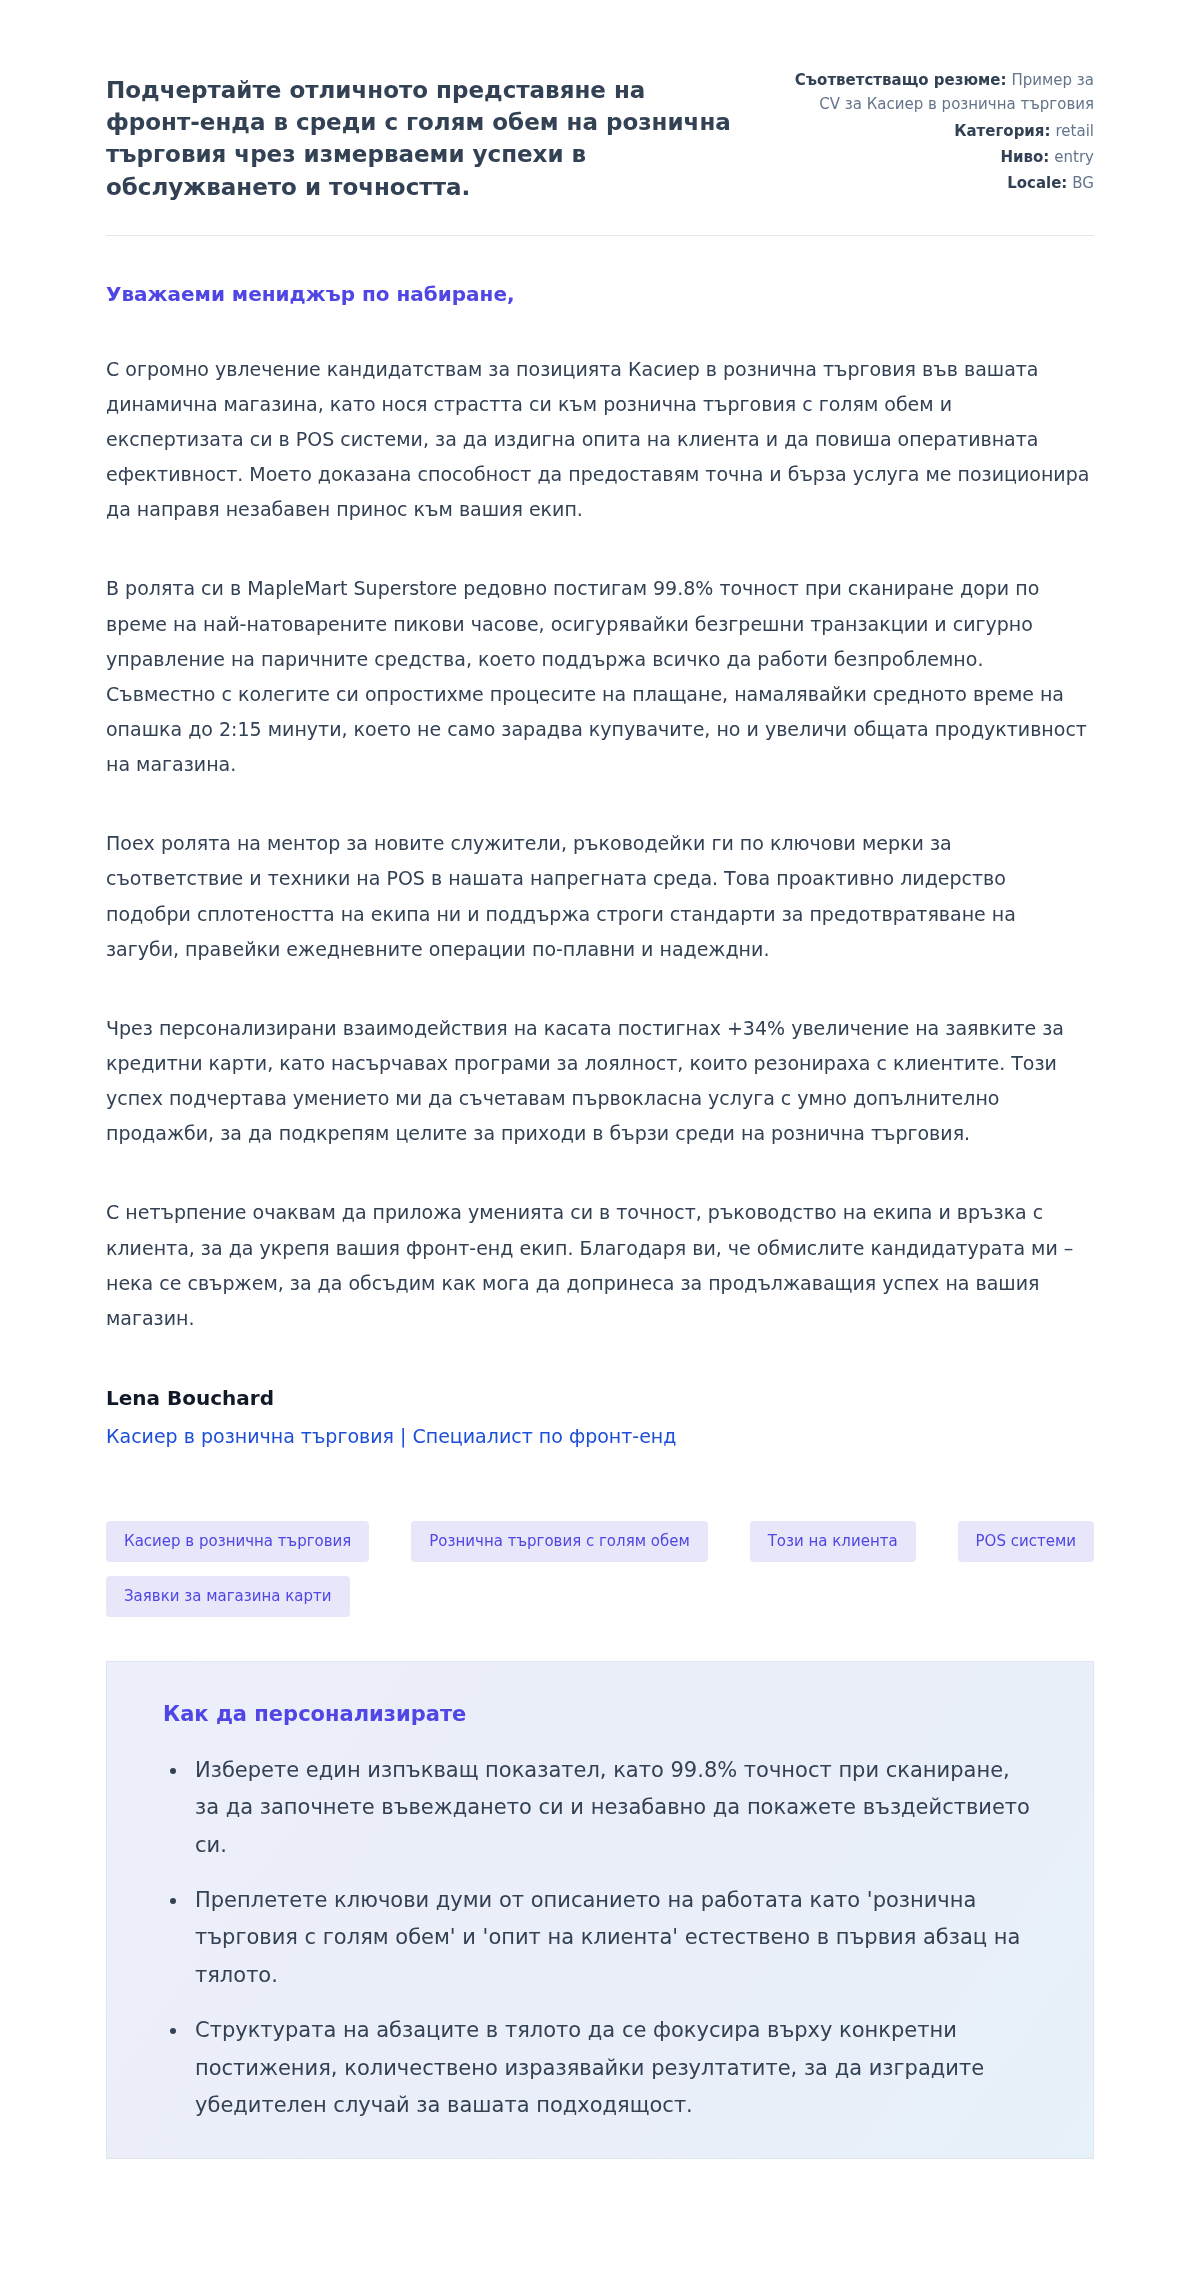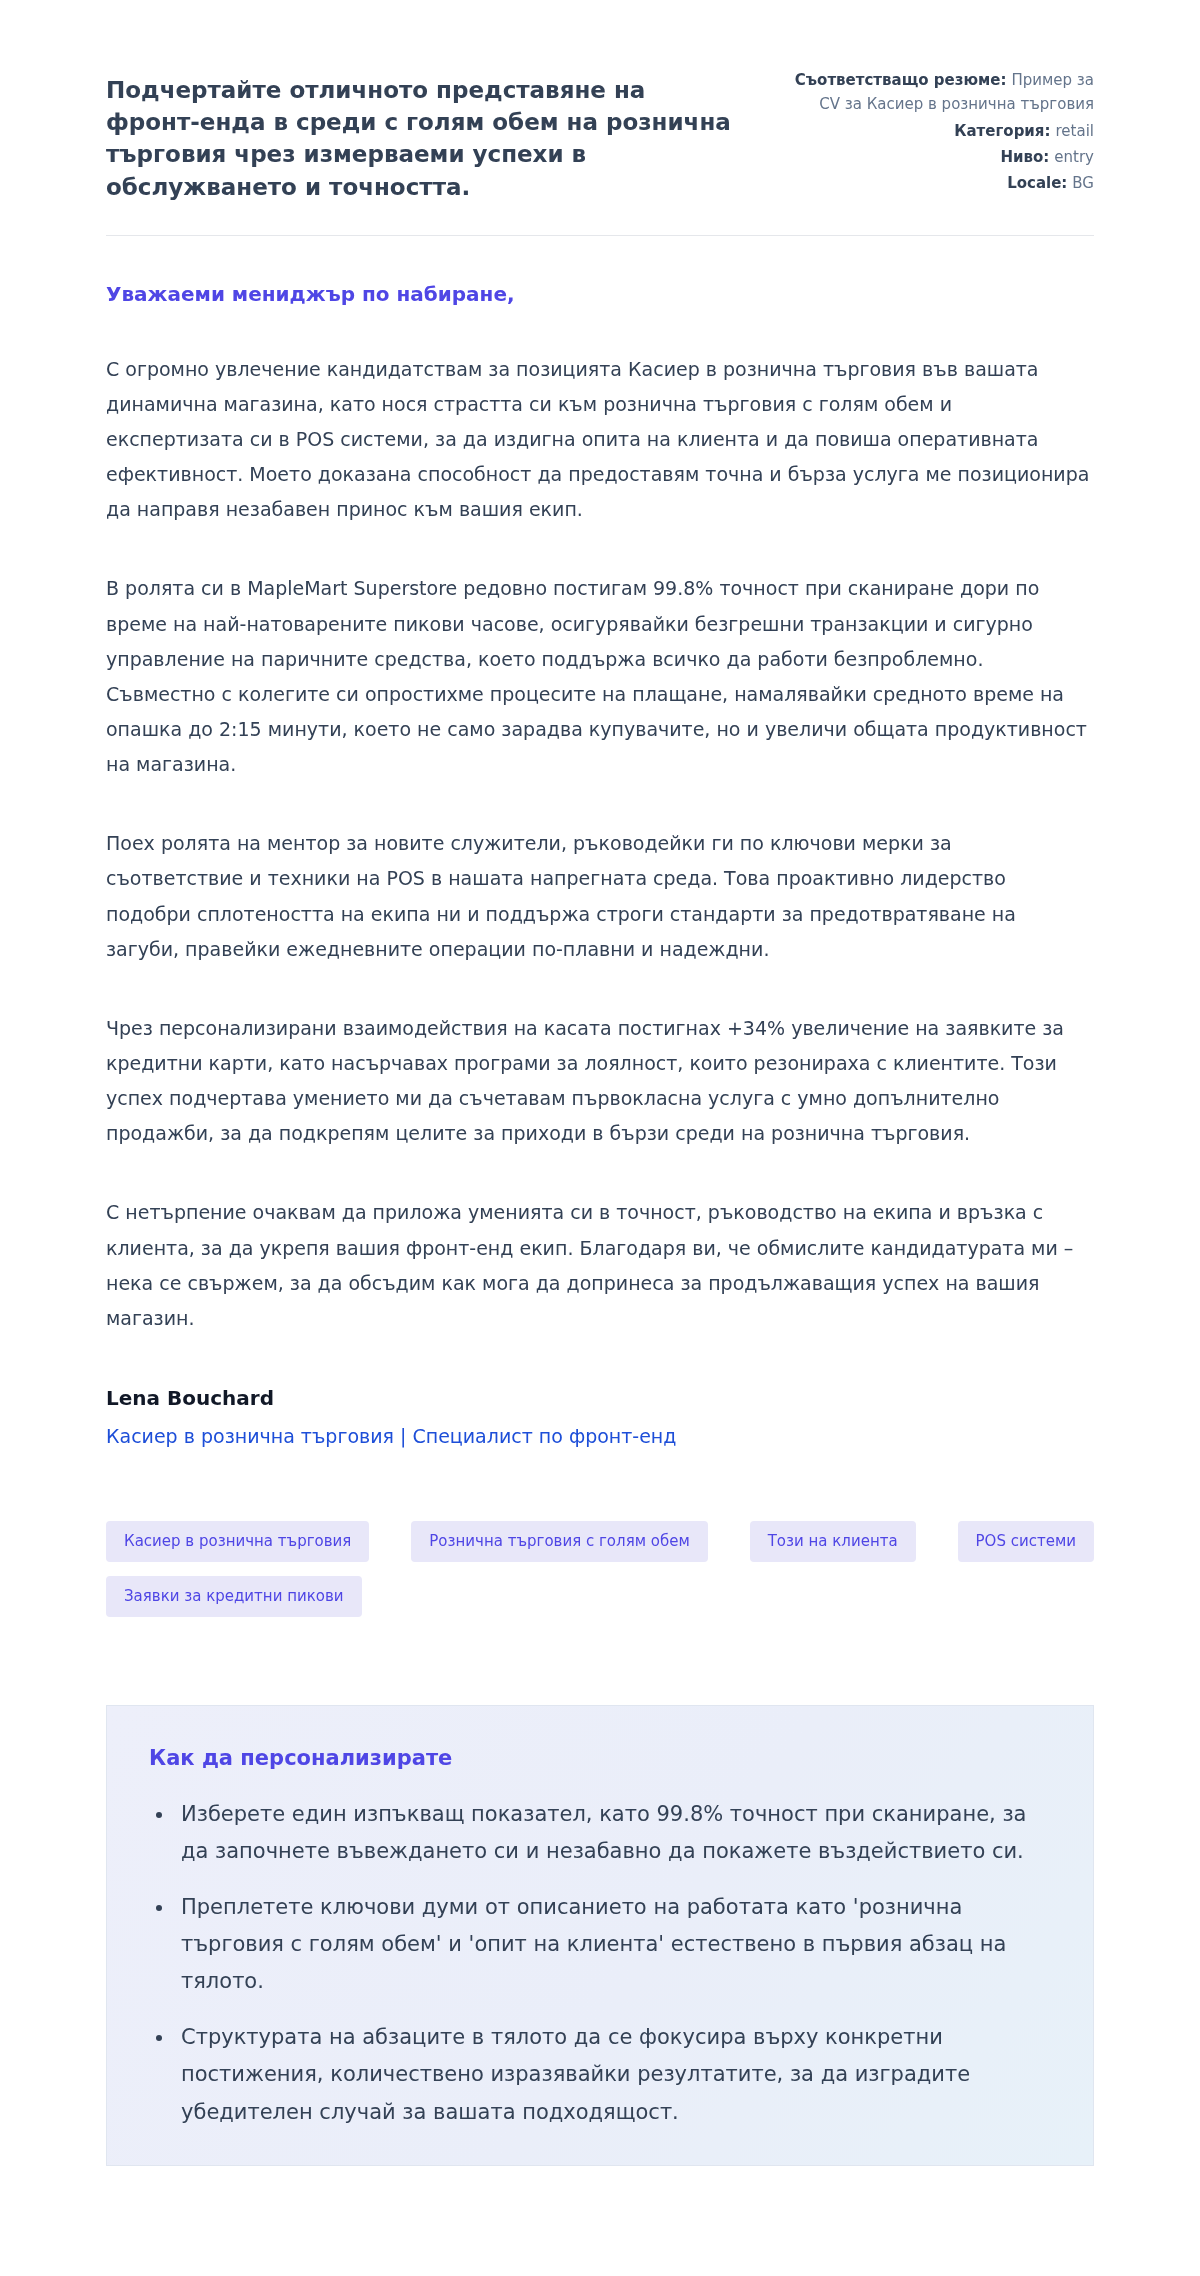--- a/index.html
+++ b/index.html
@@ -90,25 +90,25 @@
     color: #4f46e5;
     font-size: 15px;
     line-height: 1;
     padding: 13px 18px;
     border-radius: 4px;
     white-space: nowrap;
   }
 
   
   .tips-box {
-    margin-top: 88px;
+    margin-top: 44px;
     background: linear-gradient(125deg, #edeffa 0%, #eaeef9 55%, #e7f1f9 100%);
     border: 1px solid #e0e6f0;
     box-sizing: border-box;
-    padding: 40px 42px 34px;
+    padding: 40px 56px 34px;
   }
   .tips-heading {
     margin: 0 0 26px;
     font-size: 21px;
     font-weight: 700;
     color: #4f46e5;
   }
   .tips-list {
     margin: 0;
     padding-left: 26px;
@@ -161,21 +161,21 @@
       <p class="signature-name">Lena Bouchard</p>
       <p class="signature-role">Касиер в рознична търговия | Специалист по фронт-енд</p>
     </div>
   </div>
 
   <div class="tags">
     <span class="tag-chip">Касиер в рознична търговия</span>
     <span class="tag-chip">Рознична търговия с голям обем</span>
     <span class="tag-chip">Този на клиента</span>
     <span class="tag-chip">POS системи</span>
-    <span class="tag-chip">Заявки за кредитни пикови</span>
+    <span class="tag-chip">Заявки за магазина карти</span>
   </div>
 
   <div class="tips-box">
     <p class="tips-heading">Как да персонализирате</p>
     <ul class="tips-list">
       <li>Изберете един изпъкващ показател, като 99.8% точност при сканиране, за да започнете въвеждането си и незабавно да покажете въздействието си.</li>
       <li>Преплетете ключови думи от описанието на работата като 'рознична търговия с голям обем' и 'опит на клиента' естествено в първия абзац на тялото.</li>
       <li>Структурата на абзаците в тялото да се фокусира върху конкретни постижения, количествено изразявайки резултатите, за да изградите убедителен случай за вашата подходящост.</li>
     </ul>
   </div>

